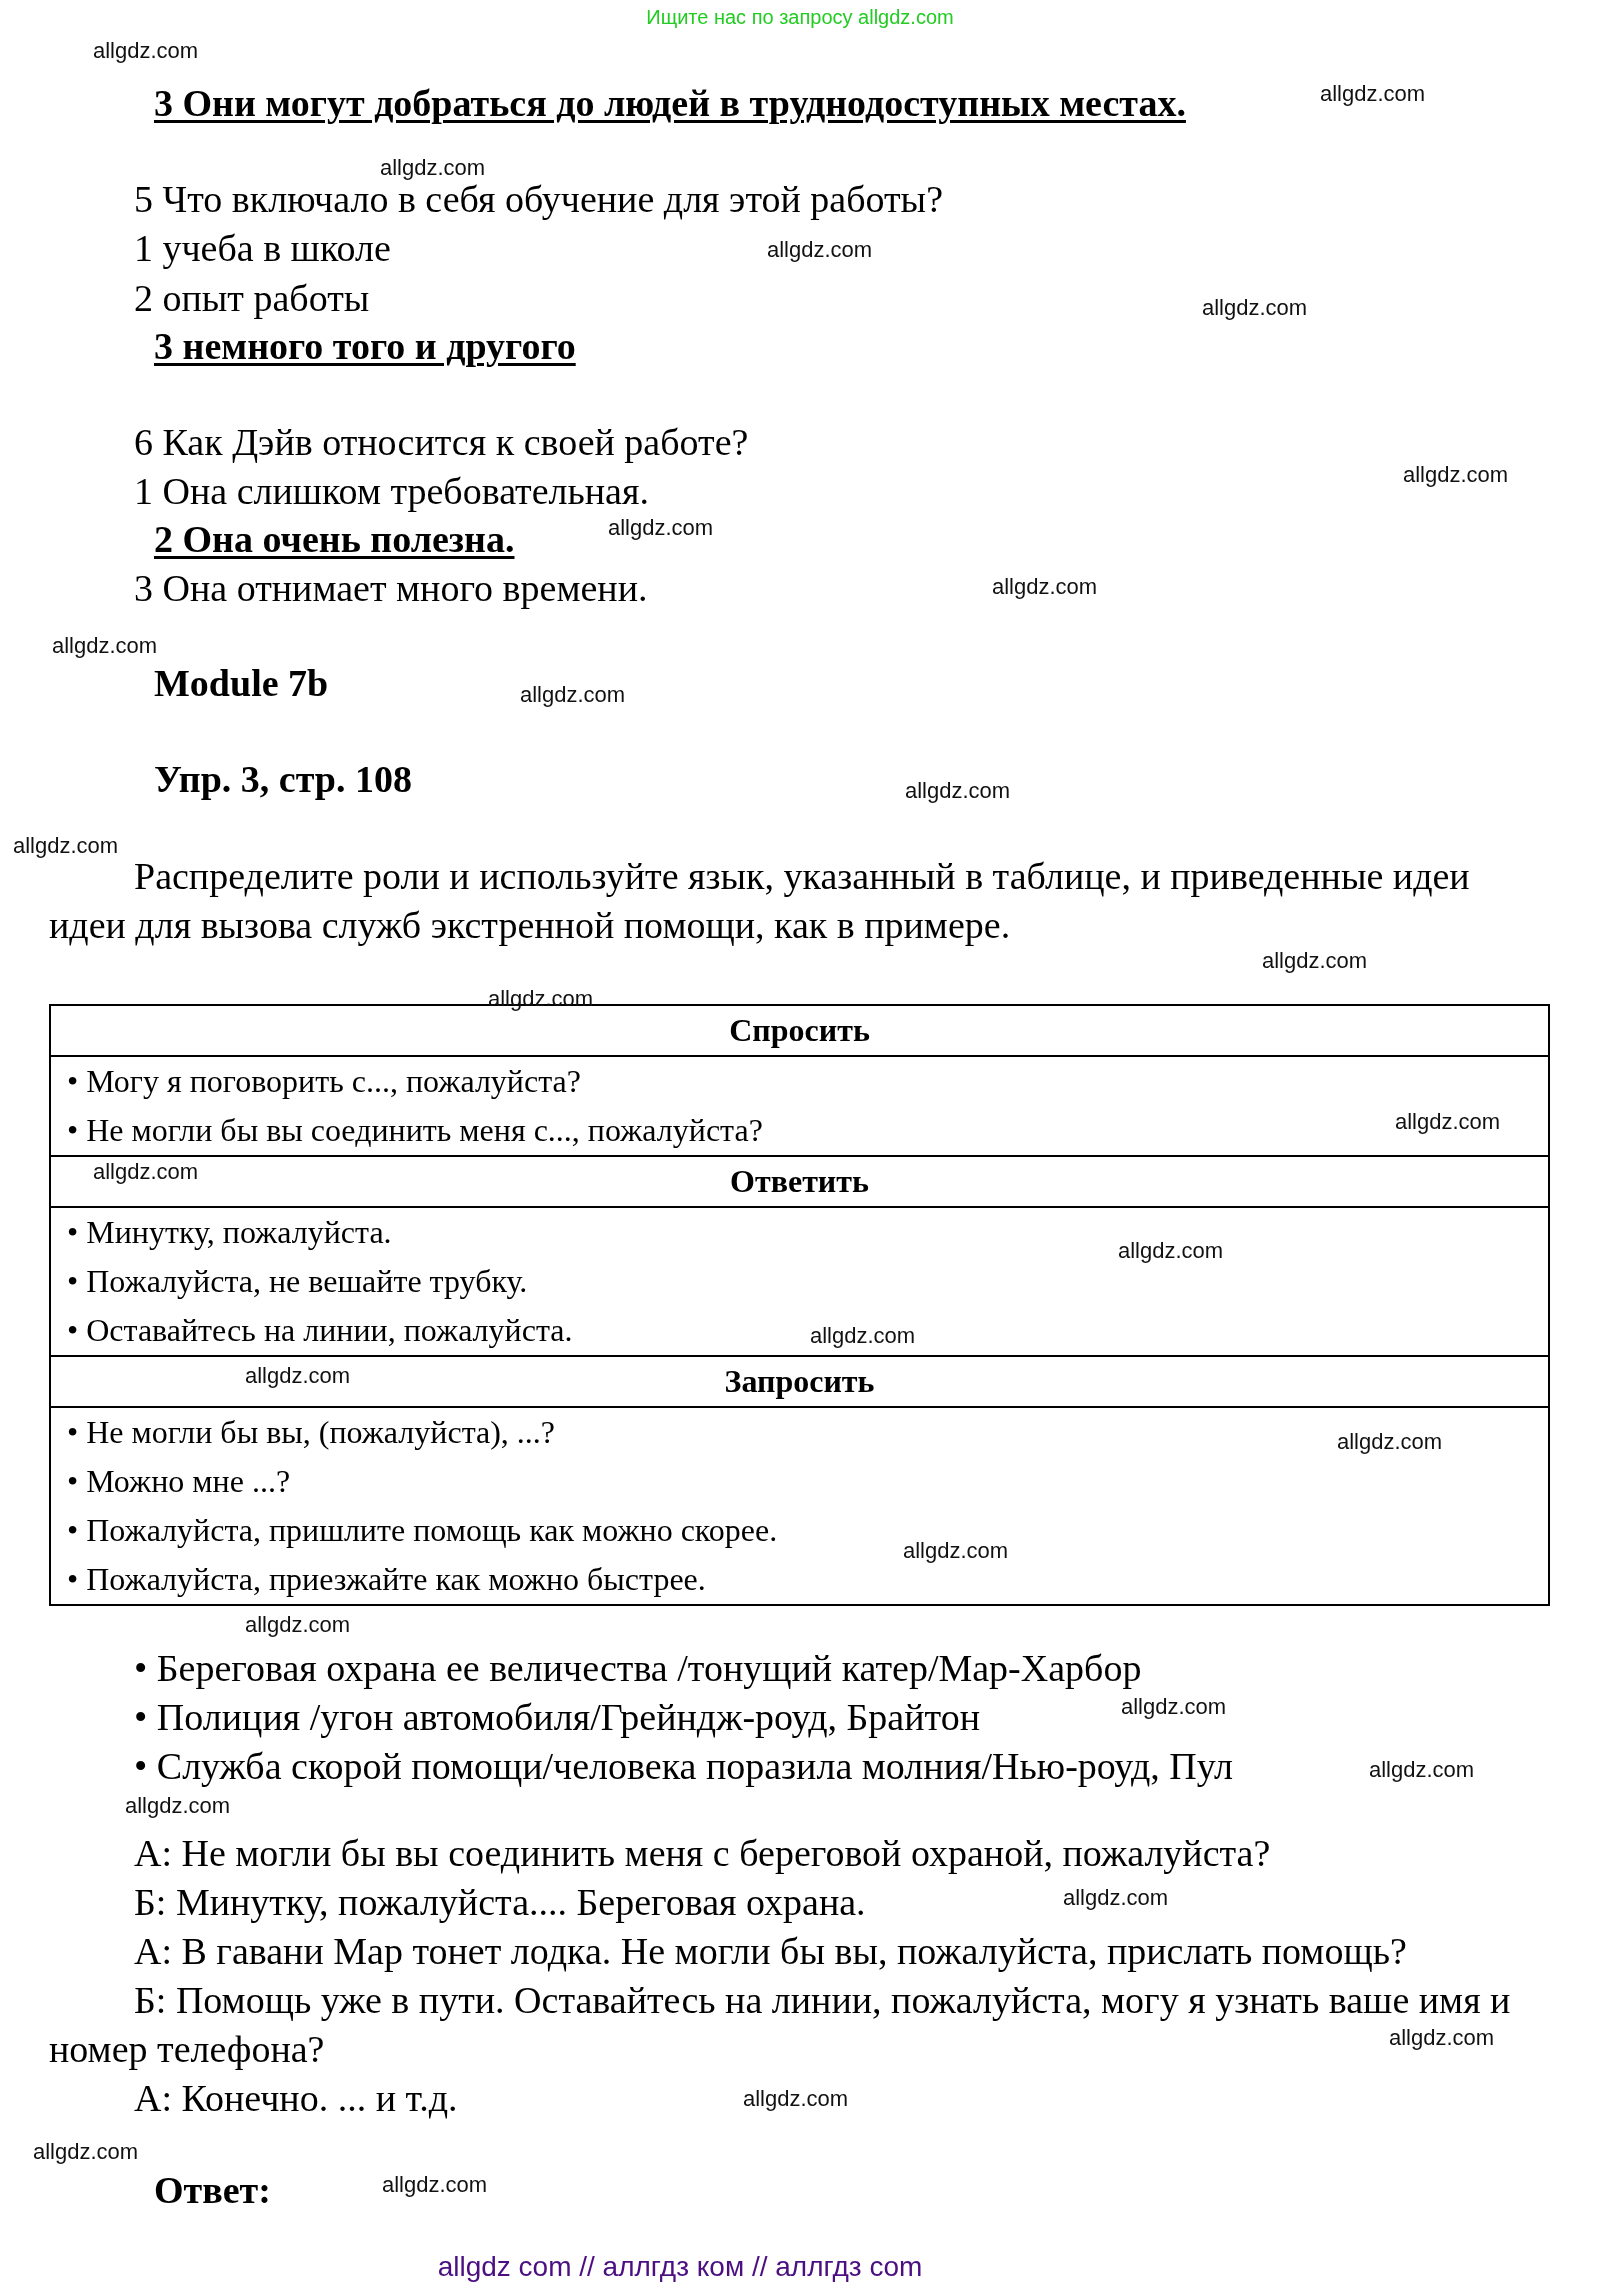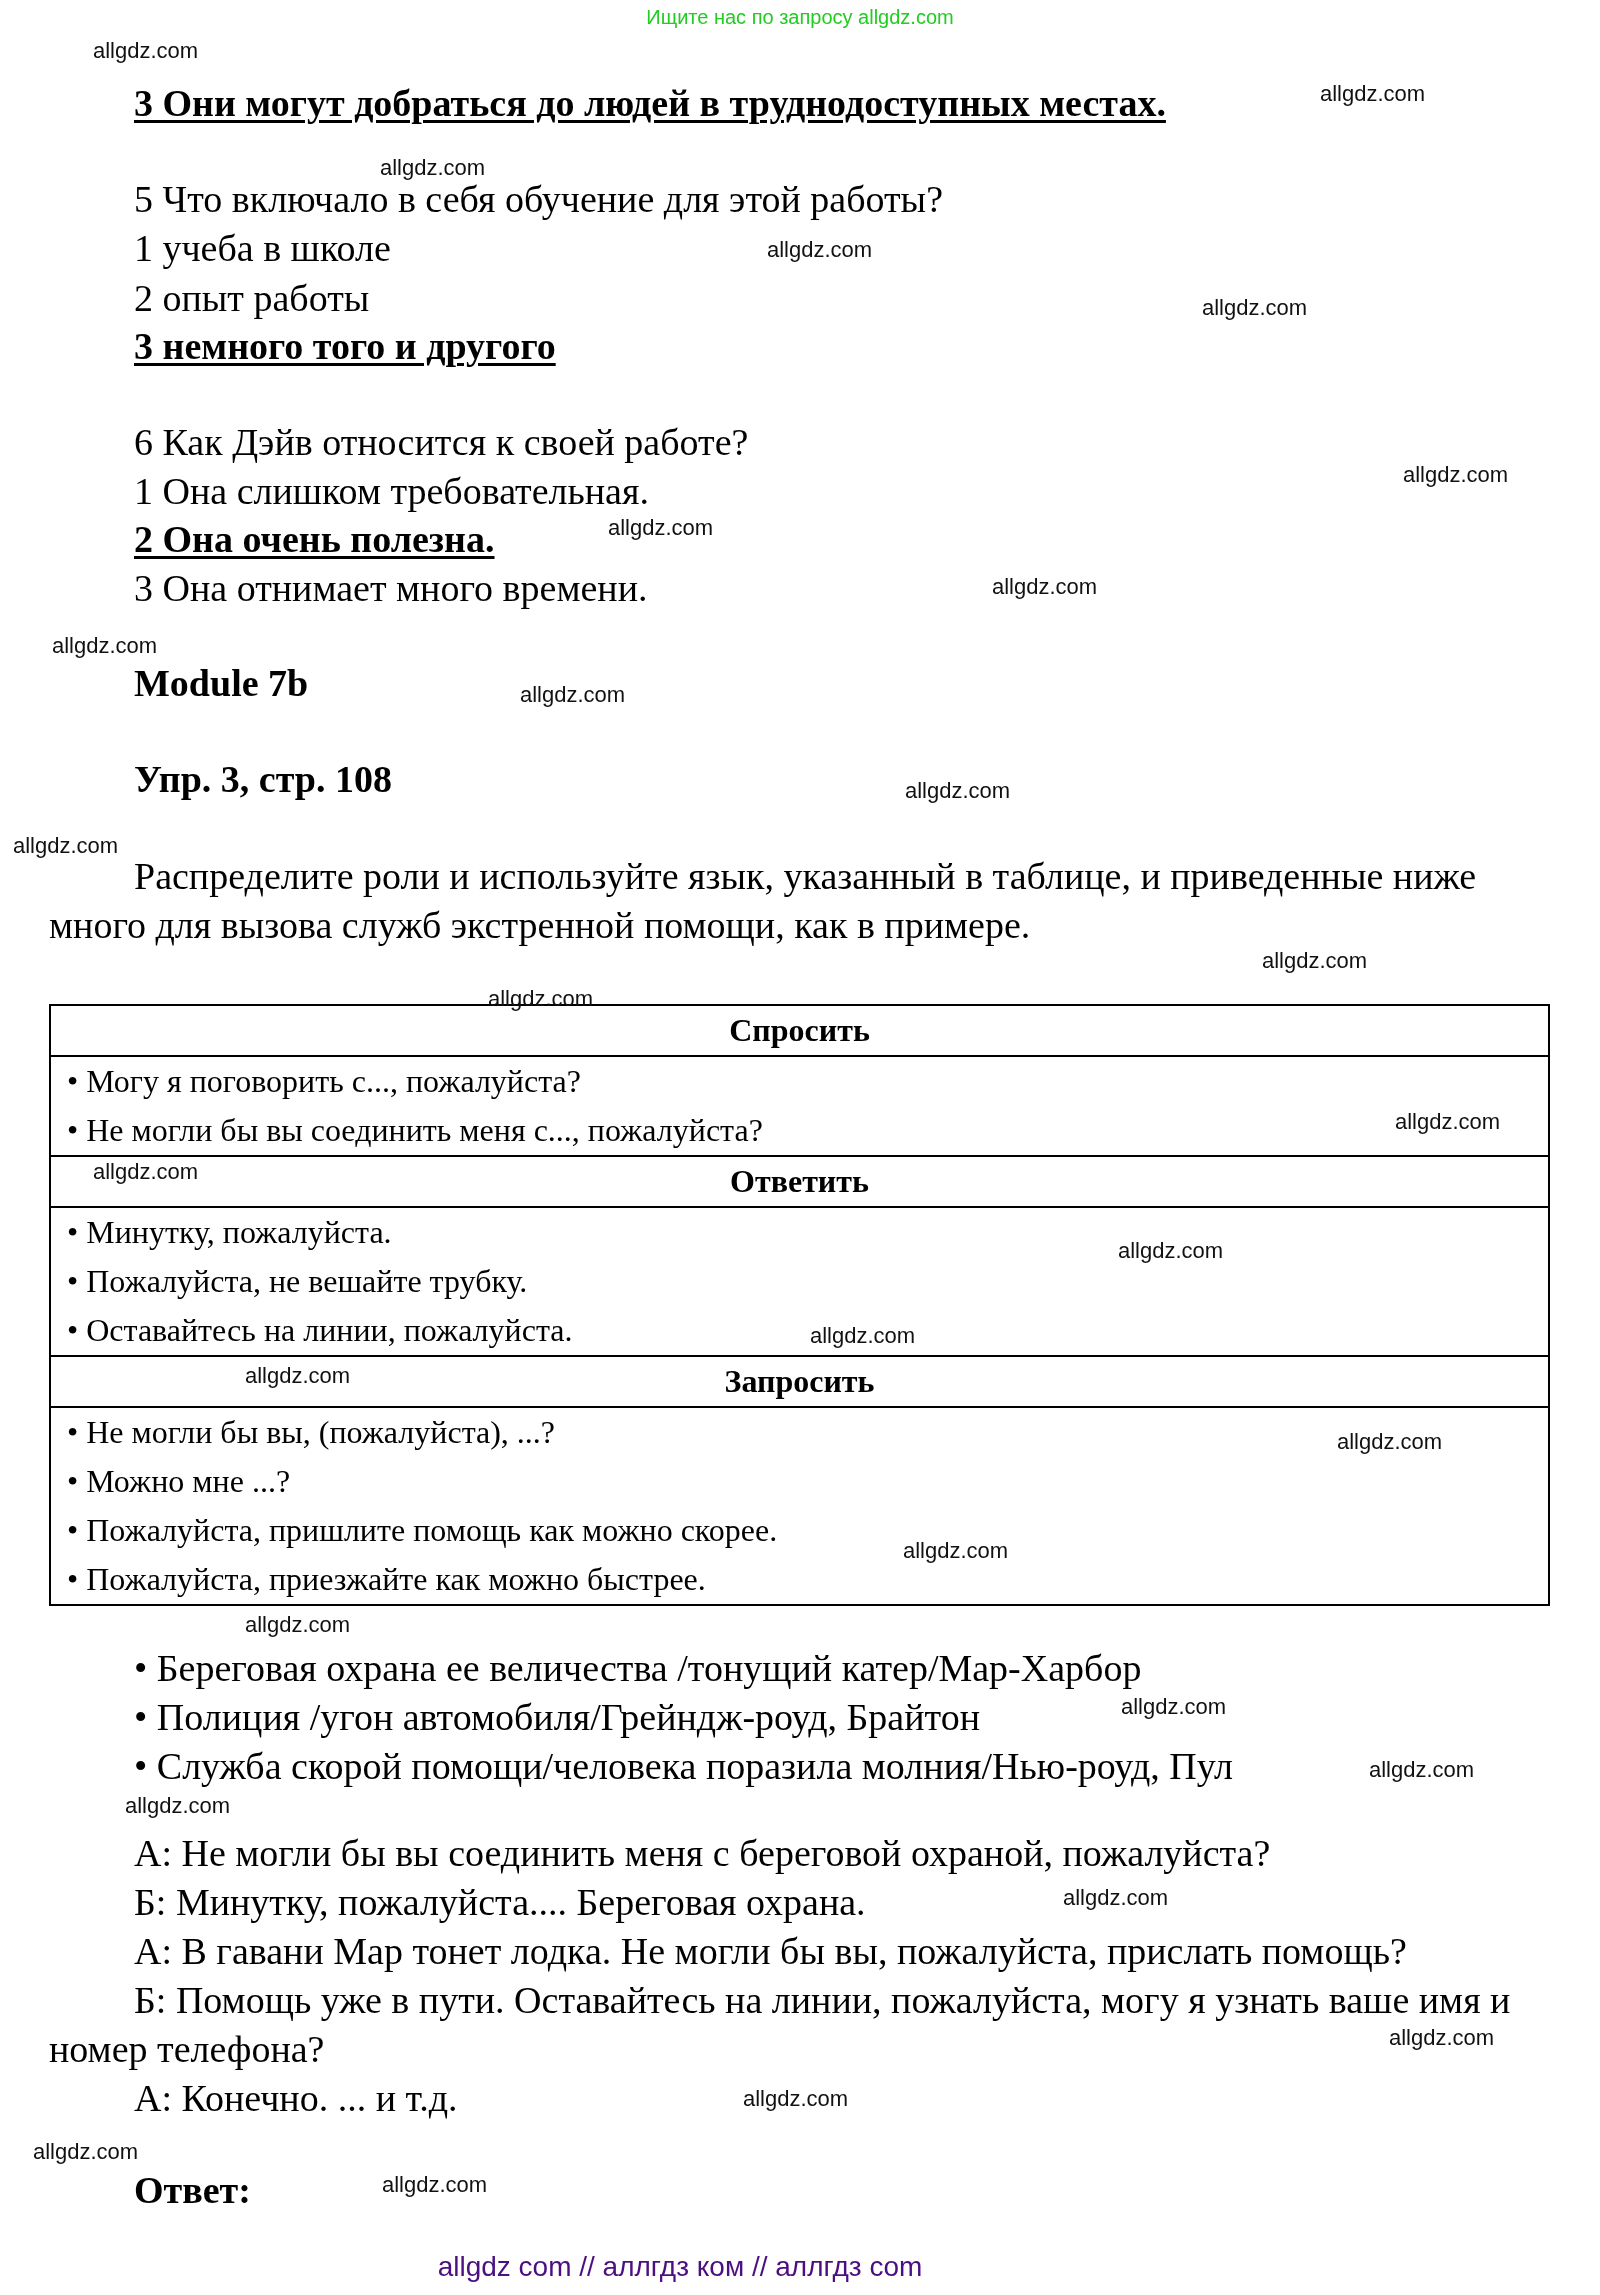--- a/index.html
+++ b/index.html
@@ -1,19 +1,19 @@
 <!DOCTYPE html>
 <html style="font-size:11.6px"><head>
 <meta charset="utf-8">
 <style>
   html, body { margin:0; padding:0; background:#ffffff; }
   body { width:1600px; height:2295px; position:relative; overflow:hidden;
          font-family:"Liberation Serif", serif; color:#000; }
   .ln { position:absolute; left:134px; font-size:38px; line-height:49px; white-space:nowrap; }
-  .b { font-weight:bold; }
+  .b { font-weight:bold;margin-left:20px; }
   .u { text-decoration:underline; text-decoration-thickness:2.9px; text-underline-offset:4.4px; }
   .wm { position:absolute; font-family:"Liberation Sans", sans-serif; font-size:22px; color:#111; white-space:nowrap; }
   .top-banner { position:absolute; top:0; left:0; width:1600px; text-align:center;
                 font-family:"Liberation Sans", sans-serif; font-size:20px; line-height:35px; }
   .footer { position:absolute; top:2249px; left:0; width:1360px; text-align:center;
             font-family:"Liberation Sans", sans-serif; font-size:28px; line-height:35px; }
   .para { position:absolute; left:49px; width:1499px; font-size:38px; line-height:49px; text-indent:85px; }
   table.phrases { position:absolute; left:49px; top:1004px; width:1501px; border-collapse:collapse; }
   table.phrases td { border:2.2px solid #000; padding:0 0 0 16px; font-size:32px; line-height:49px; }
   table.phrases td.head { text-align:center; font-weight:bold; padding:0; height:48px; }
@@ -35,21 +35,21 @@
 <div class="ln b u" style="top:322px;">3 немного того и другого</div>
 
 <div class="ln" style="top:418px;">6 Как Дэйв относится к своей работе?</div>
 <div class="ln" style="top:467px;">1 Она слишком требовательная.</div>
 <div class="ln b u" style="top:515px;">2 Она очень полезна.</div>
 <div class="ln" style="top:564px;">3 Она отнимает много времени.</div>
 
 <div class="ln b" style="top:659px;">Module 7b</div>
 <div class="ln b" style="top:755px;">Упр. 3, стр. 108</div>
 
-<div class="para" style="top:852px;">Распределите роли и используйте язык, указанный в таблице, и приведенные ниже много для вызова служб экстренной помощи, как в примере.</div>
+<div class="para" style="top:852px;">Распределите роли и используйте язык, указанный в таблице, и приведенные идеи идеи для вызова служб экстренной помощи, как в примере.</div>
 
 <table class="phrases">
   <tbody>
       <tr>
         <td class="head">Спросить</td>
       </tr>
   <tr>
         <td>
     <div class="cell-line">• Могу я поговорить с..., пожалуйста?</div>
     <div class="cell-line">• Не могли бы вы соединить меня с..., пожалуйста?</div>

